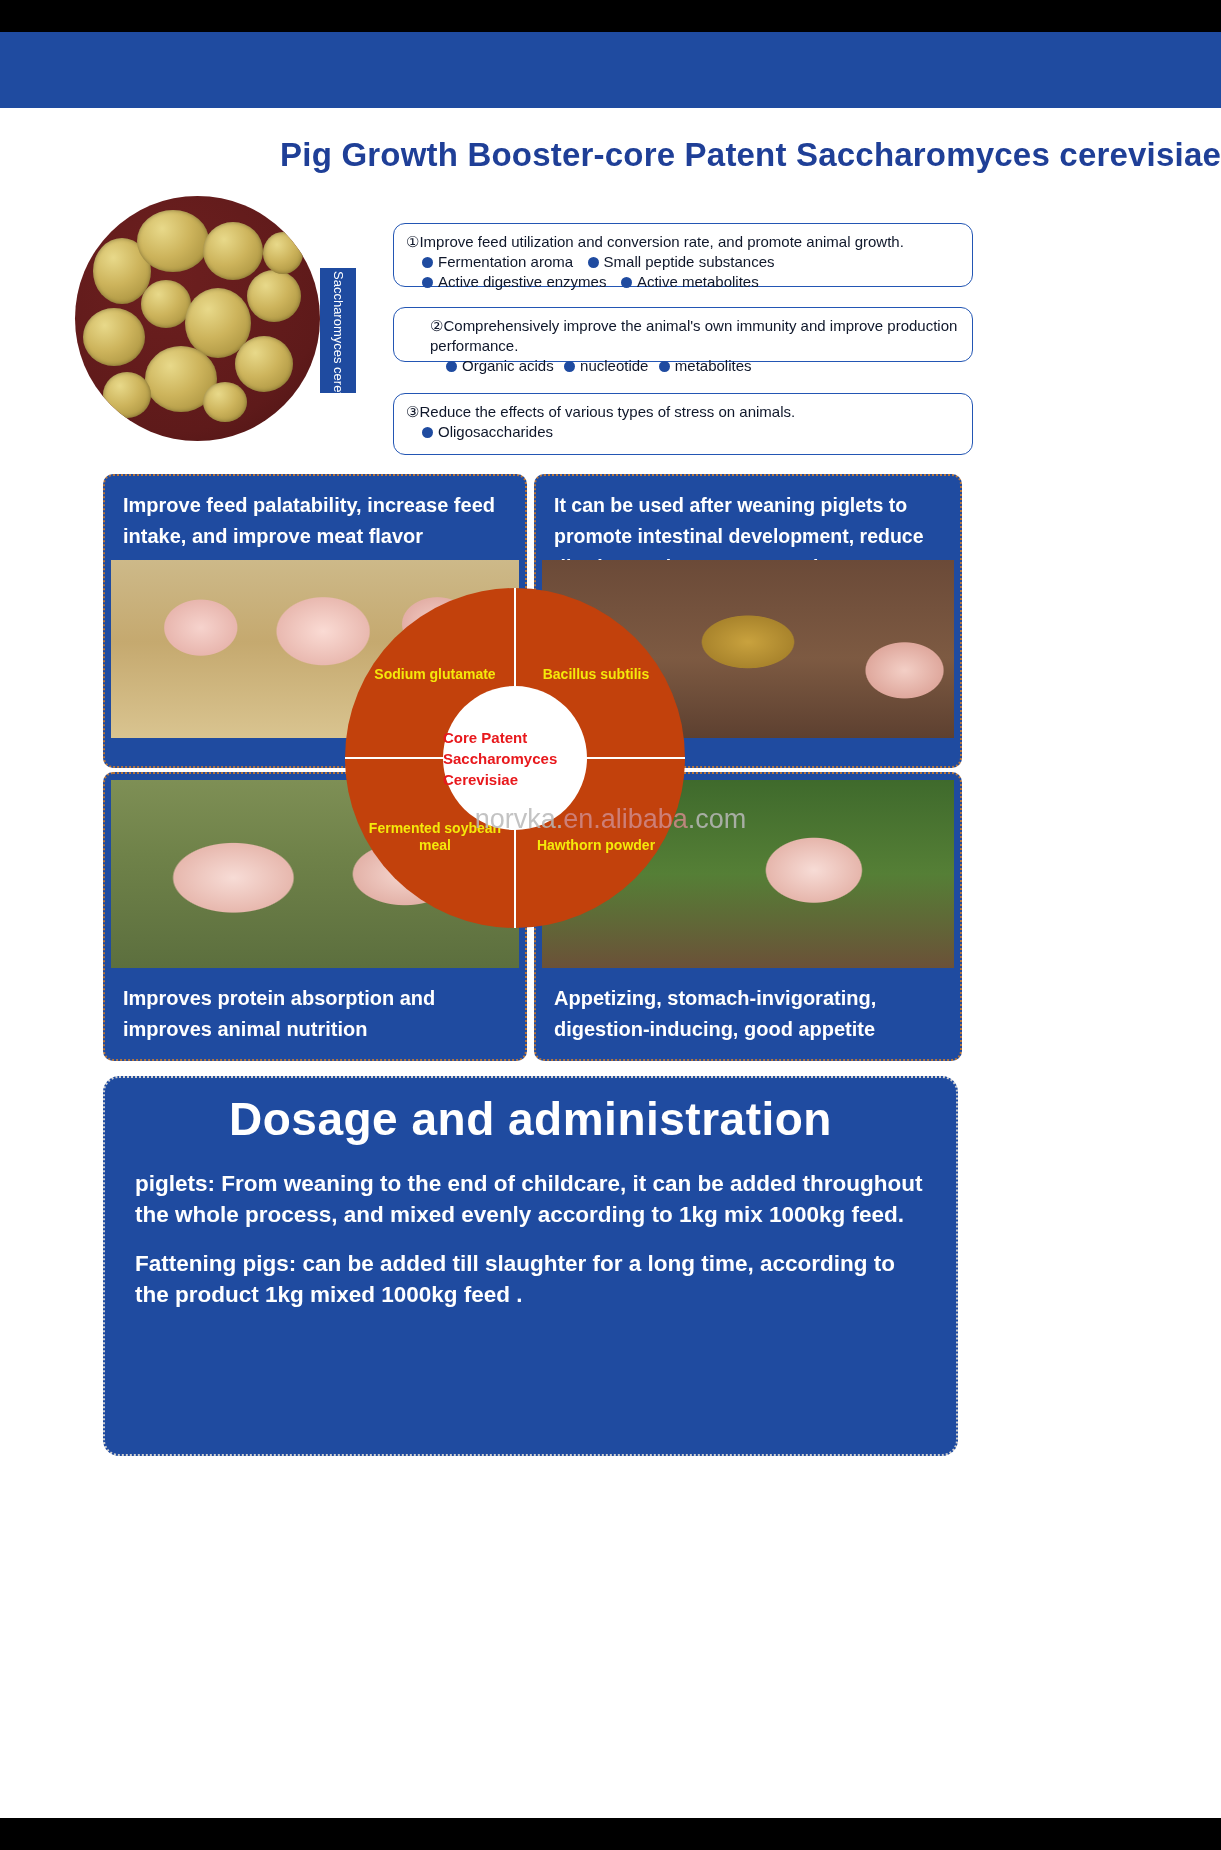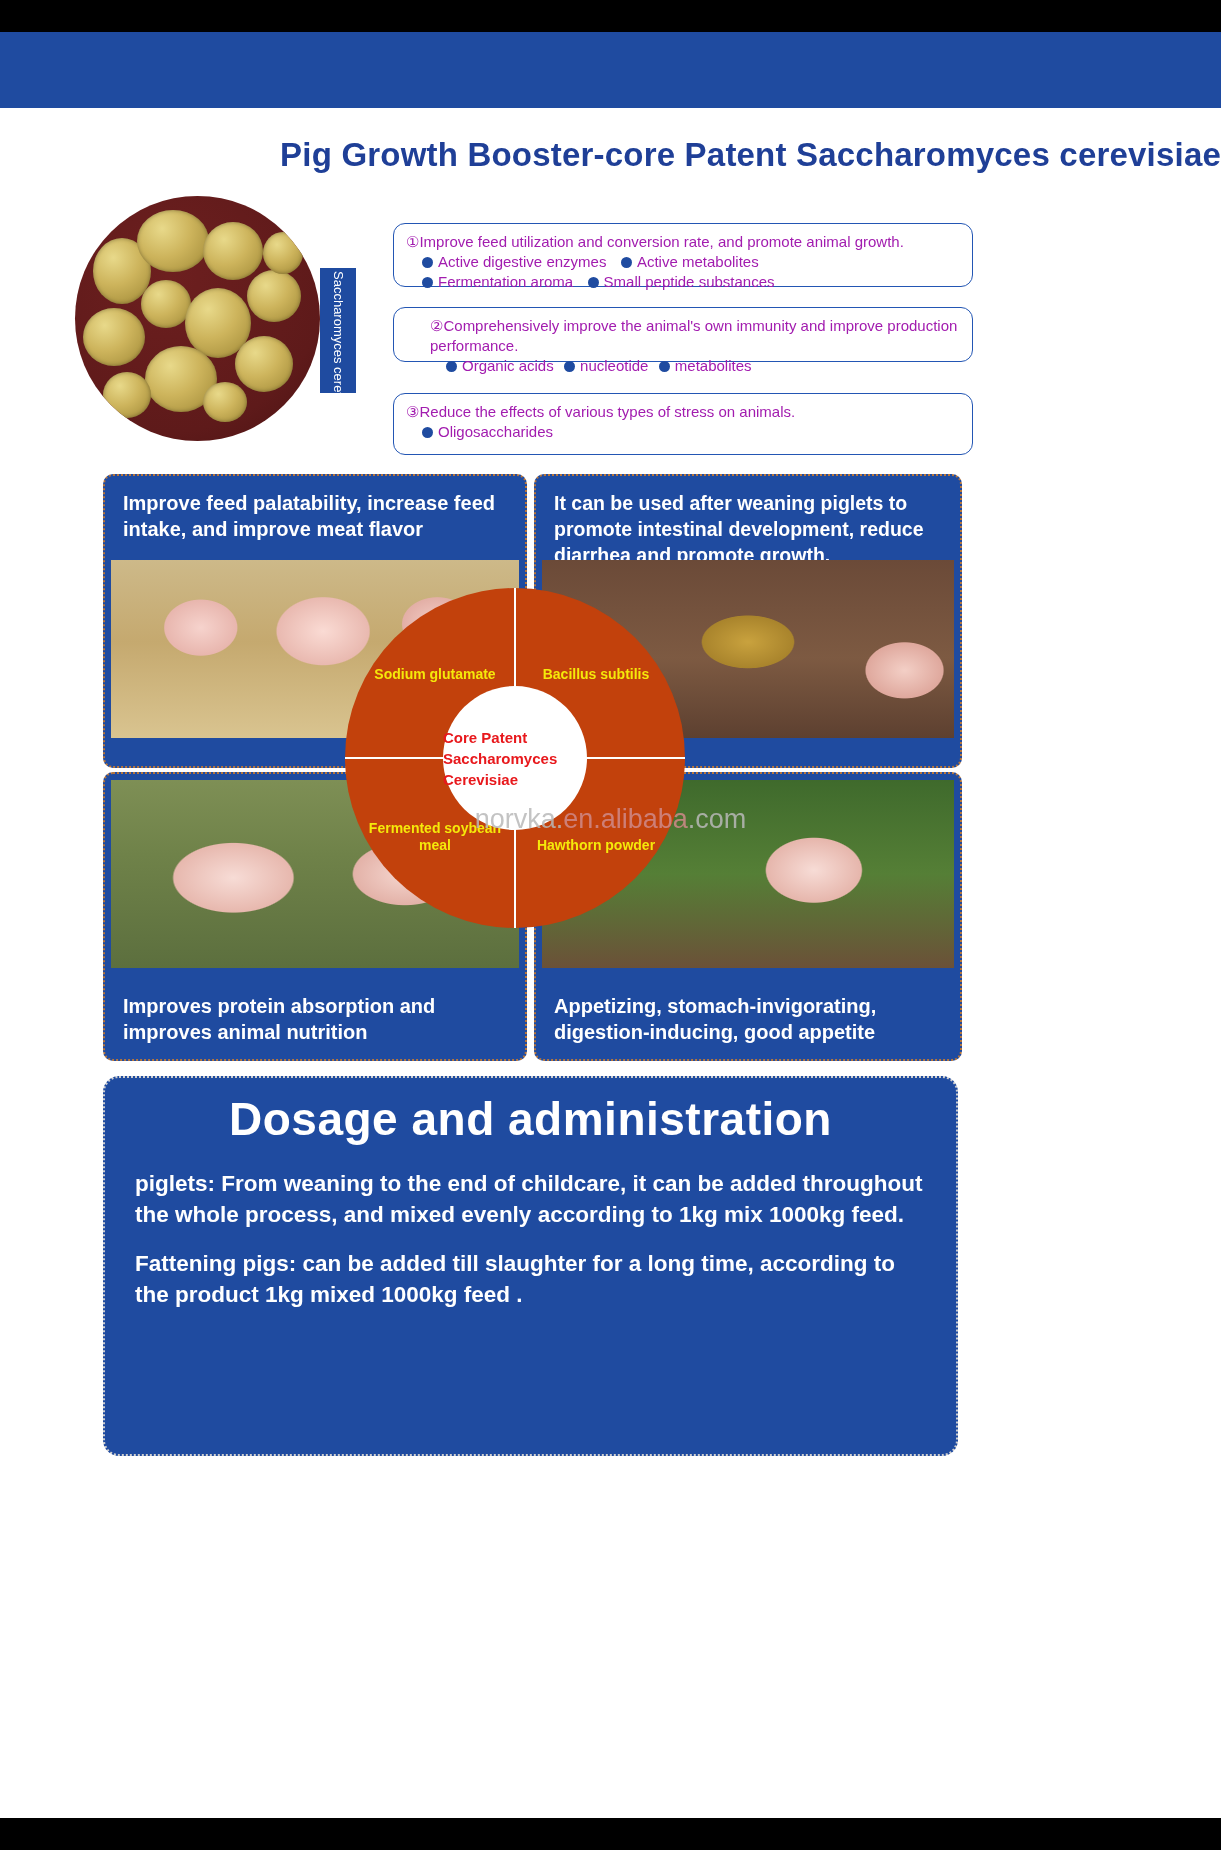--- a/index.html
+++ b/index.html
@@ -18,35 +18,35 @@
   .cell{position:absolute;border-radius:50%;
     background:radial-gradient(circle at 35% 30%, #e8d98a 0%, #cdb45c 45%, #9d8634 100%);
     box-shadow:0 0 4px rgba(0,0,0,.35) inset;}
 
   .vlabel{position:absolute;left:320px;top:268px;width:36px;height:125px;background:#1f4ba0;}
   .vlabel span{display:block;position:absolute;left:50%;top:50%;
     transform:translate(-50%,-50%) rotate(90deg);white-space:nowrap;color:#fff;font-size:13px;
     text-align:center;line-height:15px;width:120px;}
 
   .cbox{position:absolute;border:1.6px solid #2356b4;border-radius:12px;background:#fff;
-    color:#a21caf;font-size:15px;line-height:20px;padding:8px 12px;box-sizing:border-box;}
+    color:#0f172a;font-size:15px;line-height:20px;padding:8px 12px;box-sizing:border-box;}
   #cbox1{left:393px;top:223px;width:580px;height:64px;}
   #cbox2{left:393px;top:307px;width:580px;height:55px;padding-left:36px;}
   #cbox3{left:393px;top:393px;width:580px;height:62px;}
   .dot{display:inline-block;width:11px;height:11px;border-radius:50%;background:#1f4ba0;
     vertical-align:-1px;margin:0 5px 0 2px;}
   .indent{padding-left:14px;}
 
   
   .card{position:absolute;background:#1f4ba0;border:2px dotted #b8763a;border-radius:10px;overflow:hidden;}
   #card1{left:103px;top:474px;width:420px;height:290px;}
   #card2{left:534px;top:474px;width:424px;height:290px;}
   #card3{left:103px;top:772px;width:420px;height:285px;}
   #card4{left:534px;top:772px;width:424px;height:285px;}
-  .card .cap{color:#fff;font-size:20px;font-weight:bold;line-height:26px;padding:14px 18px;}
+  .card .cap{color:#fff;font-size:20px;font-weight:bold;line-height:31px;padding:14px 18px;}
   .card .photo{position:absolute;left:6px;right:6px;height:178px;overflow:hidden;}
   #card1 .photo,#card2 .photo{top:84px;}
   #card2 .cap{font-size:19.5px;}
   #card3 .photo,#card4 .photo{top:6px;height:188px;}
   #card3 .cap,#card4 .cap{position:absolute;bottom:0;left:0;right:0;}
 
   .p-straw{width:100%;height:100%;
     background:
       radial-gradient(ellipse 60px 46px at 22% 38%, #f6d3cd 0%, #e8b6ae 60%, transparent 62%),
       radial-gradient(ellipse 74px 54px at 52% 40%, #fadbd4 0%, #e9b9b0 62%, transparent 64%),
@@ -121,26 +121,26 @@
 
   <div class="vlabel">
     <span>Saccharomyces cerevisiae</span>
   </div>
 
   <div class="cbox" id="cbox1">
     <div>
       <span>①</span><span>Improve feed utilization and conversion rate, and promote animal growth.</span>
     </div>
     <div class="indent">
+      <span class="dot"></span><span>Fermentation aroma</span>
+      &nbsp;&nbsp;<span class="dot"></span><span>Small peptide substances</span>
+    </div>
+    <div class="indent">
       <span class="dot"></span><span>Active digestive enzymes</span>
       &nbsp;&nbsp;<span class="dot"></span><span>Active metabolites</span>
-    </div>
-    <div class="indent">
-      <span class="dot"></span><span>Fermentation aroma</span>
-      &nbsp;&nbsp;<span class="dot"></span><span>Small peptide substances</span>
     </div>
   </div>
 
   <div class="cbox" id="cbox2">
     <div>
       <span>②</span><span>Comprehensively improve the animal's own immunity and improve production performance.</span>
     </div>
     <div class="indent">
       <span class="dot"></span><span>Organic acids</span>
       &nbsp;<span class="dot"></span><span>nucleotide</span>

